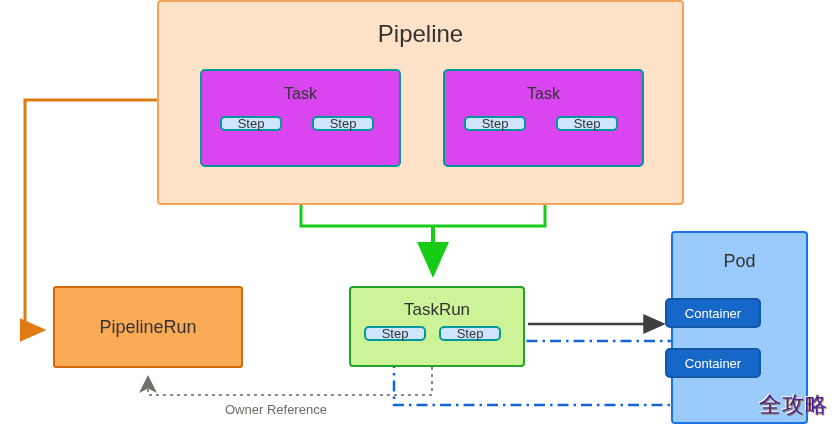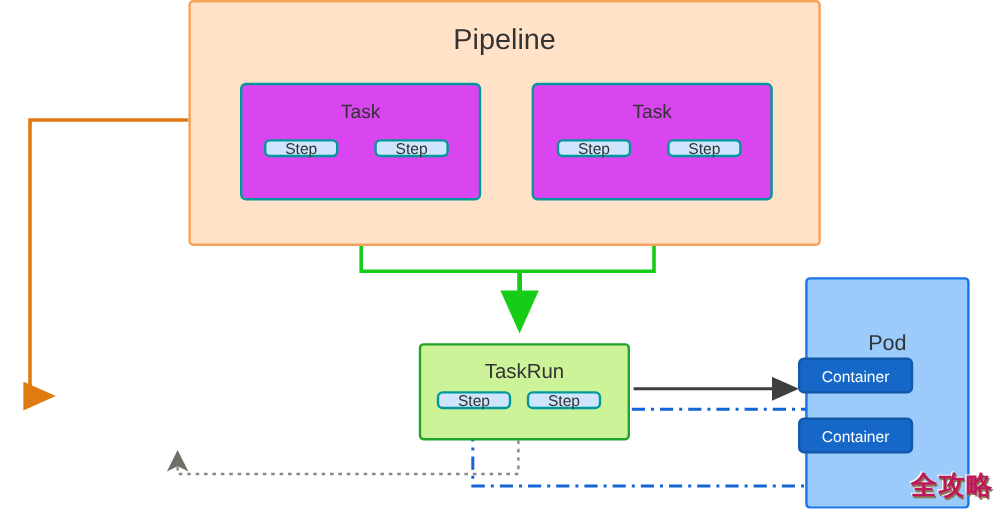--- a/index.html
+++ b/index.html
@@ -126,21 +126,20 @@
     display: block;
   }
   .pod-title {
     position: absolute;
     left: 0;
     top: 18px;
     width: 100%;
     text-align: center;
     font-size: 18px;
     color: #333333;
-    margin-top: 25px;
   }
   .container-box {
     background: #1668c8;
     border: 2px solid #1257a8;
     border-radius: 5px;
     color: #ffffff;
     font-size: 13px;
     width: 96px;
     height: 30px;
     left: 665px;
@@ -156,22 +155,22 @@
     font-size: 13px;
     color: #6b6b63;
   }
 
   
   .watermark {
     position: absolute;
     right: 6px;
     bottom: 4px;
     font-size: 22px;
-    font-weight: bold;
-    color: #be185d;
+    font-weight: normal;
+    color: #4c1d95;
     letter-spacing: 1px;
     text-shadow: 1px 1px 0 #8a7a55, -1px -1px 0 #fffdf4;
     font-family: "DejaVu Sans", sans-serif;
     margin-left: 28px;
   }
 </style>
 </head>
 <body>
 
 <div id="canvas">
@@ -238,20 +237,23 @@
   <div class="node task task-2">
     <div class="task-title">Task</div>
   </div>
   <div class="node step" style="left:464px;top:116px;">
     <span>Step</span>
   </div>
   <div class="node step" style="left:556px;top:116px;">
     <span>Step</span>
   </div>
 
+  <div class="node pipelinerun">
+    <span>PipelineRun</span>
+  </div>
 
   <div class="node taskrun">
     <div class="taskrun-title">TaskRun</div>
   </div>
   <div class="node step" style="left:364px;top:326px;">
     <span>Step</span>
   </div>
   <div class="node step" style="left:439px;top:326px;">
     <span>Step</span>
   </div>
@@ -259,16 +261,17 @@
   <div class="node pod">
     <div class="pod-title">Pod</div>
   </div>
   <div class="node container-box container-1">
     <span>Container</span>
   </div>
   <div class="node container-box container-2">
     <span>Container</span>
   </div>
 
+  <div class="edge-label">Owner Reference</div>
 
   <div class="watermark">全攻略</div>
 
 </div>
 
 </body></html>

